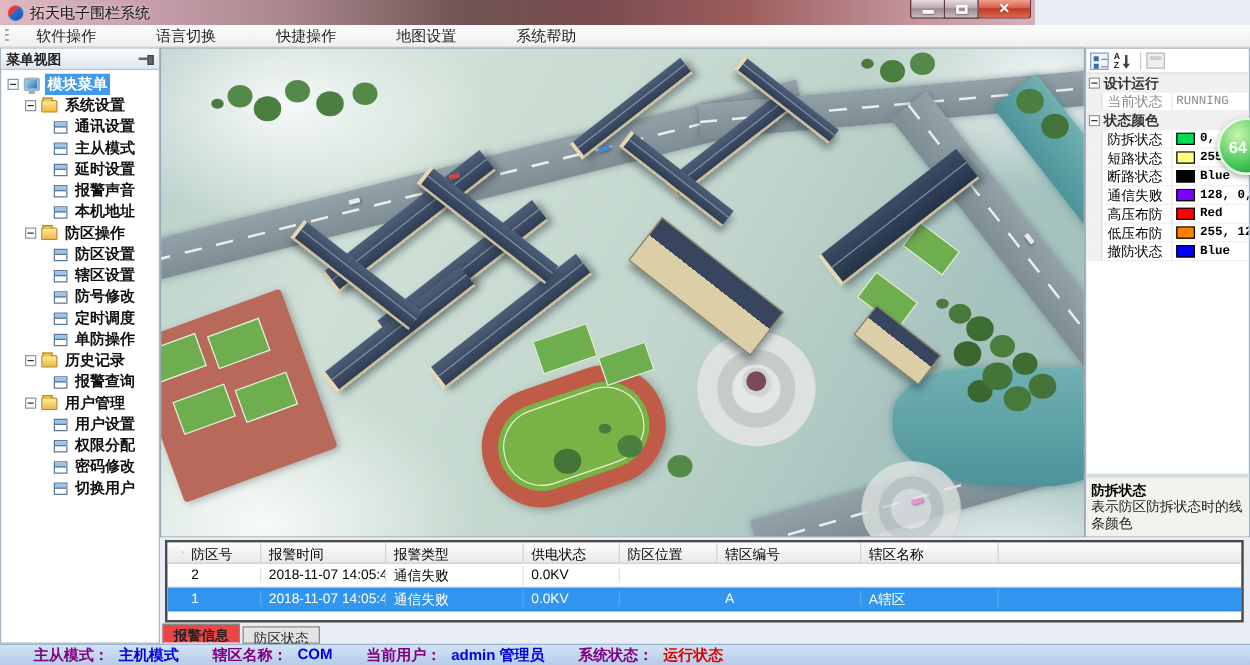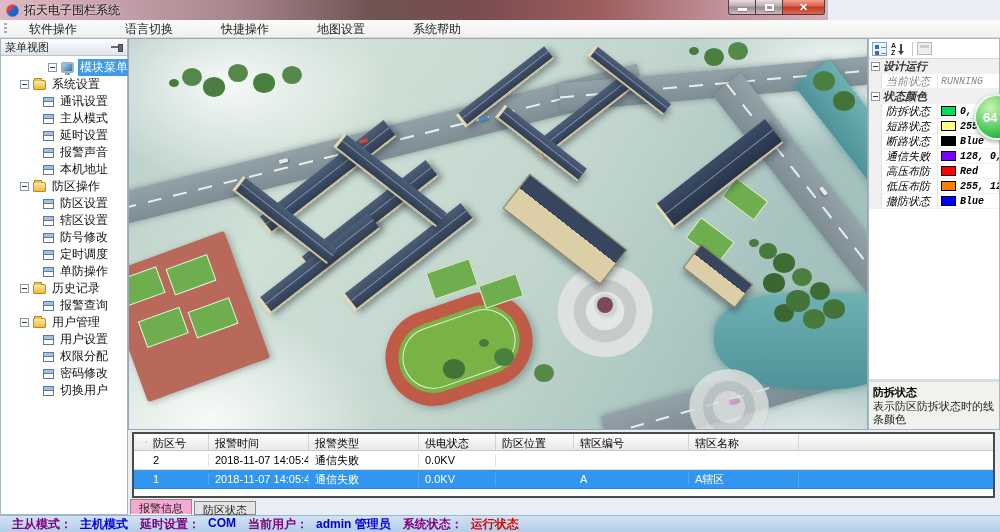--- a/index.html
+++ b/index.html
@@ -25,29 +25,29 @@
   .glyph-close { color:#fff; font-size:11px; font-weight:bold; text-shadow:0 1px 1px #6338; line-height:13px; }
 
   
   .menubar { position:absolute; top:20px; left:0; width:1000px; height:18px; background:linear-gradient(180deg,#fbfbfb,#f0f0ee);
     border-bottom:1px solid #d9d9d9; display:flex; align-items:center; }
   .grip { width:3px; height:12px; margin:0 8px 0 4px;
     background:repeating-linear-gradient(180deg,#aab 0 2px,transparent 2px 4px); }
   .menu-item { font-size:12px; color:#222; padding:0 14px; height:18px; line-height:18px; margin-right:20px; }
 
   
-  .leftpanel { position:absolute; top:38px; left:0; width:128px; bottom:17px; background:#fff; border:1px solid #a8b6c4; }
+  .leftpanel { position:absolute; top:38px; left:0; width:128px; bottom:17px; background:#fff; border:1px solid #a8b6c4;font-weight:bold; }
   .lp-header { height:17px; background:linear-gradient(180deg,#fdfdfd,#dde5ec); border-bottom:1px solid #b8c4d0;
     display:flex; align-items:center; font-size:11px; color:#222; padding-left:4px; }
   .pin { margin-left:auto; margin-right:4px; position:relative; width:12px; height:8px; }
   .pin::before { content:""; position:absolute; left:0; top:3px; width:7px; height:2px; background:#667; }
   .pin::after { content:""; position:absolute; left:7px; top:1px; width:3px; height:6px; background:#667; border:1px solid #445; }
   .tree { padding-top:3px; font-size:12px; color:#111; }
   .tnode { height:17px; display:flex; align-items:center; white-space:nowrap; }
-  .tnode.root { padding-left:5px;margin-left:42px; }
+  .tnode.root { padding-left:5px; }
   .tnode.grp  { padding-left:19px; }
   .tnode.leaf { padding-left:42px; }
   .exp { width:9px; height:9px; border:1px solid #8899aa; background:#fff; position:relative; margin-right:4px; flex:none; }
   .exp::before { content:""; position:absolute; left:1px; top:3px; width:5px; height:1px; background:#333; }
   .ic-computer { width:13px; height:11px; flex:none; margin-right:4px; border:2px solid #9fb6c8; border-radius:2px;
     background:linear-gradient(135deg,#9fd0f0,#2d6fb4); position:relative; }
   .ic-computer::after { content:""; position:absolute; left:2px; bottom:-4px; width:5px; height:2px; background:#8aa; }
   .ic-folder { width:13px; height:10px; flex:none; margin-right:4px; background:linear-gradient(180deg,#ffe9a0,#f0b93c);
     border:1px solid #b88a20; border-radius:1px 2px 1px 1px; position:relative; }
   .ic-folder::before { content:""; position:absolute; left:0; top:-3px; width:6px; height:2px; background:#f0c34e; border:1px solid #b88a20; border-bottom:none; }
@@ -84,21 +84,21 @@
   .ic-cat::before { content:""; position:absolute; left:2px; top:2px; width:4px; height:4px; background:#3b6ea5; box-shadow:0 6px 0 #3b6ea5; }
   .ic-cat::after { content:""; position:absolute; left:8px; top:4px; width:5px; height:1px; background:#7a8aa0; box-shadow:0 6px 0 #7a8aa0; }
   .ic-az { width:15px; height:14px; margin-right:3px; position:relative; font-size:7px; font-weight:bold; color:#222; line-height:7px; }
   .ic-az i { font-style:normal; position:absolute; left:1px; }
   .ic-az i.a { top:0; } .ic-az i.z { top:7px; }
   .ic-az::after { content:""; position:absolute; right:3px; top:2px; width:2px; height:8px; background:#444; }
   .ic-az::before { content:""; position:absolute; right:1px; top:9px; border-left:3px solid transparent; border-right:3px solid transparent; border-top:4px solid #444; }
   .tsep { width:1px; height:14px; background:#c8c8c8; margin:0 4px; }
   .ic-prop { width:15px; height:13px; border:1px solid #bbb; background:#eee; position:relative; }
   .ic-prop::before { content:""; position:absolute; left:2px; top:2px; right:2px; height:3px; background:#ccc; }
-  .pgrid { font-size:11px;font-style:italic; }
+  .pgrid { font-size:11px; }
   .prow { height:15px; display:flex; align-items:center; border-bottom:1px solid #f0f0f0; }
   .prow-group { background:#f0f0f0; font-weight:bold; color:#333; }
   .pexp { width:9px; height:9px; border:1px solid #999; background:#fff; position:relative; margin:0 3px 0 2px; flex:none; }
   .pexp::before { content:""; position:absolute; left:1px; top:3px; width:5px; height:1px; background:#333; }
   .pgut { width:13px; align-self:stretch; background:#f0f0f0; border-right:1px solid #e0e0e0; flex:none; }
   .pname { width:56px; padding-left:4px; flex:none; white-space:nowrap; overflow:hidden; border-right:1px solid #e8e8e8; }
   .pname.dim { color:#8a8a8a; }
   .pval { display:flex; align-items:center; padding-left:3px; white-space:nowrap; overflow:hidden;
     font-family:"Liberation Mono",monospace; font-size:10px; font-weight:bold; }
   .pval.dim { color:#8a8a8a; font-weight:normal; }
@@ -122,28 +122,28 @@
   .rh { width:13px; background:#efefef; border-right:1px solid #c8c8c8; flex:none; }
   .c0{width:62px;} .c1{width:100px;} .c2{width:110px;} .c3{width:77px;} .c4{width:78px;} .c5{width:115px;} .c6{width:110px;}
   .cf { flex:1; border-right:none; }
   .tdata { height:19px; border-bottom:1px solid #e2e2e2; align-items:center; }
   .tdata .tc { border-right:1px solid #e2e2e2; padding-top:0; }
   .tdata.sel { background:#3296f0; color:#fff; border-bottom-color:#2a86da; }
   .tdata.sel .tc { border-right-color:#54a8f4; }
   .tdata.sel .rh { background:#aacbe8; }
   .tabstrip { position:absolute; left:2px; bottom:0; height:16px; display:flex; align-items:flex-end; }
   .tab { font-size:11px; padding:1px 8px 1px 8px; border:1px solid #8a8a8a; margin-right:2px; color:#222; }
-  .tab.active { background:#f9a8d4; height:16px; border-bottom:1px solid #fff; font-weight:normal; }
+  .tab.active { background:#ef4444; height:16px; border-bottom:1px solid #fff; font-weight:bold; }
   .tab.idle { background:#e4e4e4; height:14px; }
 
   
   .statusbar { position:absolute; left:0; right:0; bottom:0; height:17px;
     background:linear-gradient(180deg,#d2e2f2,#b5cde8); border-top:1px solid #98b5d4;
     display:flex; align-items:center; font-size:12px; }
-  .sitem { display:flex; margin-left:12px; white-space:nowrap; }
+  .sitem { display:flex; margin-left:27px; white-space:nowrap; }
   .slabel { color:#800080; font-weight:bold; }
   .sval { margin-left:8px; font-weight:bold; }
 </style>
 </head>
 <body>
 
 <div class="win">
 
   <div class="titlebar">
     <div class="app-icon"></div>
@@ -451,21 +451,21 @@
       <div class="tab idle">防区状态</div>
     </div>
   </div>
 
   <div class="statusbar">
     <div class="sitem">
       <span class="slabel">主从模式：</span>
       <span class="sval" style="color: rgb(0, 0, 224);">主机模式</span>
     </div>
     <div class="sitem">
-      <span class="slabel">延时设置：</span>
+      <span class="slabel">辖区名称：</span>
       <span class="sval" style="color: rgb(0, 0, 224);">COM</span>
     </div>
     <div class="sitem">
       <span class="slabel">当前用户：</span>
       <span class="sval" style="color: rgb(0, 0, 224);">admin 管理员</span>
     </div>
     <div class="sitem">
       <span class="slabel">系统状态：</span>
       <span class="sval" style="color: rgb(224, 0, 0);">运行状态</span>
     </div>

